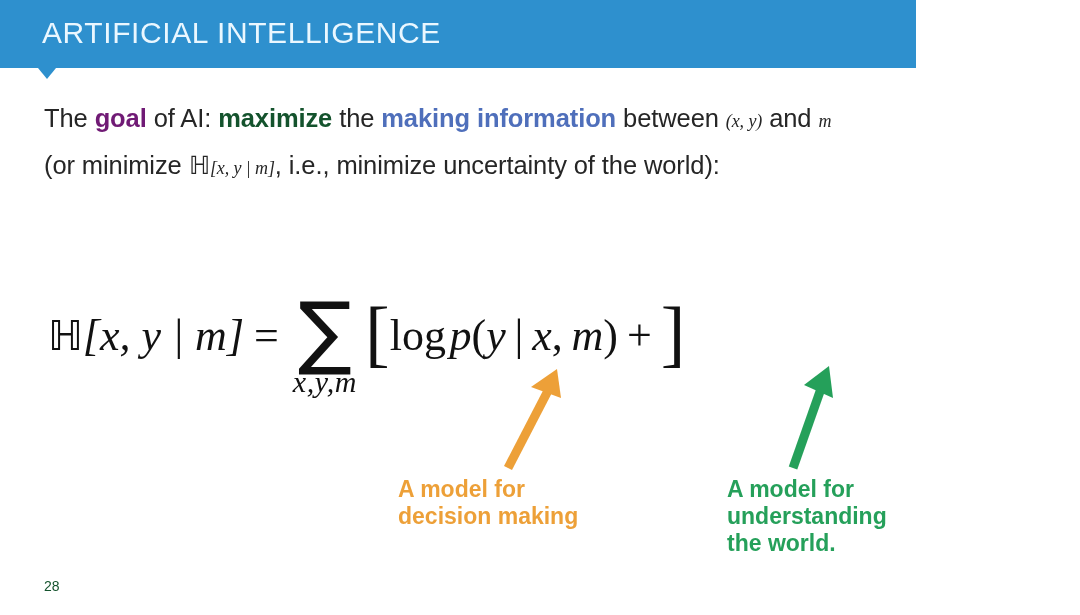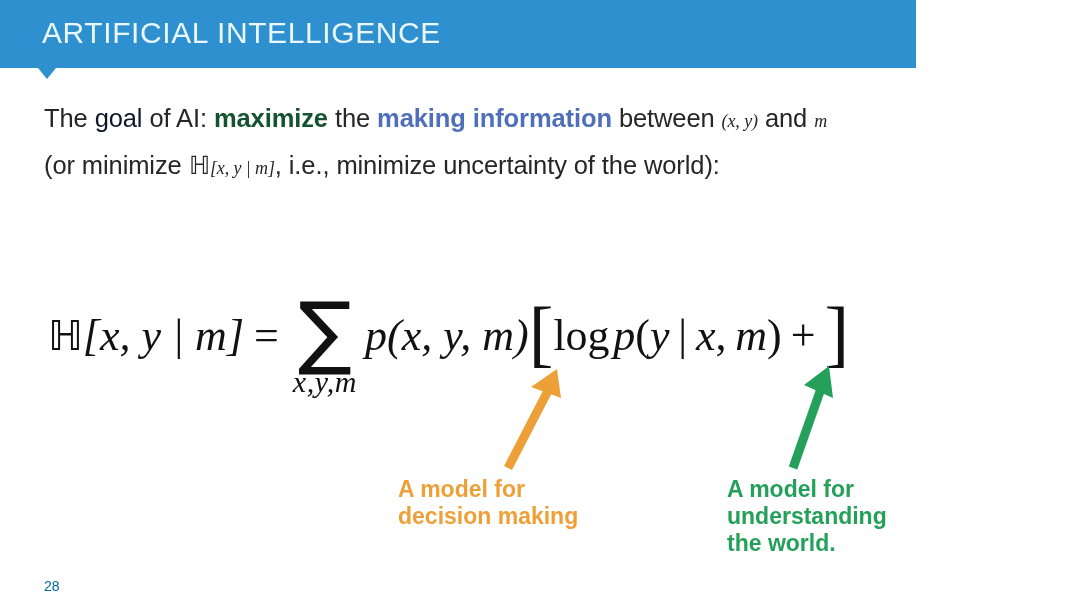--- a/index.html
+++ b/index.html
@@ -54,21 +54,21 @@
     position: absolute;
     left: 44px;
     top: 96px;
     width: 1000px;
     font-family: "Liberation Sans", sans-serif;
     font-size: 25.5px;
     line-height: 44px;
     color: #262626;
     letter-spacing: -0.1px;
   }
-  .kw-goal { color: #0f172a; font-weight: normal; }
+  .kw-goal { color: #701a75; font-weight: bold; }
   .kw-maximize { color: #14532d; font-weight: bold; }
   .kw-mutual { color: #4f6fbb; font-weight: bold; }
   .mathi {
     font-family: "Liberation Serif", serif;
     font-style: italic;
     font-size: 18px;
   }
   .bbH {
     font-family: "DejaVu Sans", sans-serif;
     font-style: normal;
@@ -154,21 +154,21 @@
     pointer-events: none;
   }
 
   
   .page-number {
     position: absolute;
     left: 44px;
     top: 578px;
     font-family: "Liberation Sans", sans-serif;
     font-size: 14px;
-    color: #0369a1;
+    color: #14532d;
   }
   .logo {
     position: absolute;
     left: 962px;
     top: 552px;
     display: flex;
     align-items: center;
   }
   .logo-text {
     font-family: "Liberation Sans", sans-serif;
@@ -199,21 +199,20 @@
   </div>
 
   <div class="equation">
     <span class="eq-bbH">ℍ</span>
       <span class="eq-part">[x, y | m]</span>
     <span class="eq-eq">=</span>
     <span class="sum-wrap">
       <span class="sum-sign">∑</span>
       <span class="sum-sub">x,y,m</span>
     </span>
-    <span class="eq-part">p(x, y, m)</span>
     <span class="bracket">[</span>
     <span class="eq-part eq-roman"><span class="eq-roman" style="font-style:normal">log </span><span style="font-style:italic">p</span><span style="font-style:normal">(</span><span style="font-style:italic">y</span><span style="font-style:normal"> | </span><span style="font-style:italic">x</span><span style="font-style:normal">, </span><span style="font-style:italic">m</span><span style="font-style:normal">)</span></span>
     <span class="eq-part eq-roman" style="padding:0 9px">+</span>
     <span class="bracket">]</span>
   </div>
 
   <svg class="arrow-svg" viewBox="0 0 1080 615">
     <g>
       <line x1="508" y1="468" x2="552" y2="383" stroke="#eda038" stroke-width="9" stroke-linecap="butt"></line>
       <polygon points="557,369 561,398 531,387" fill="#eda038"></polygon>

